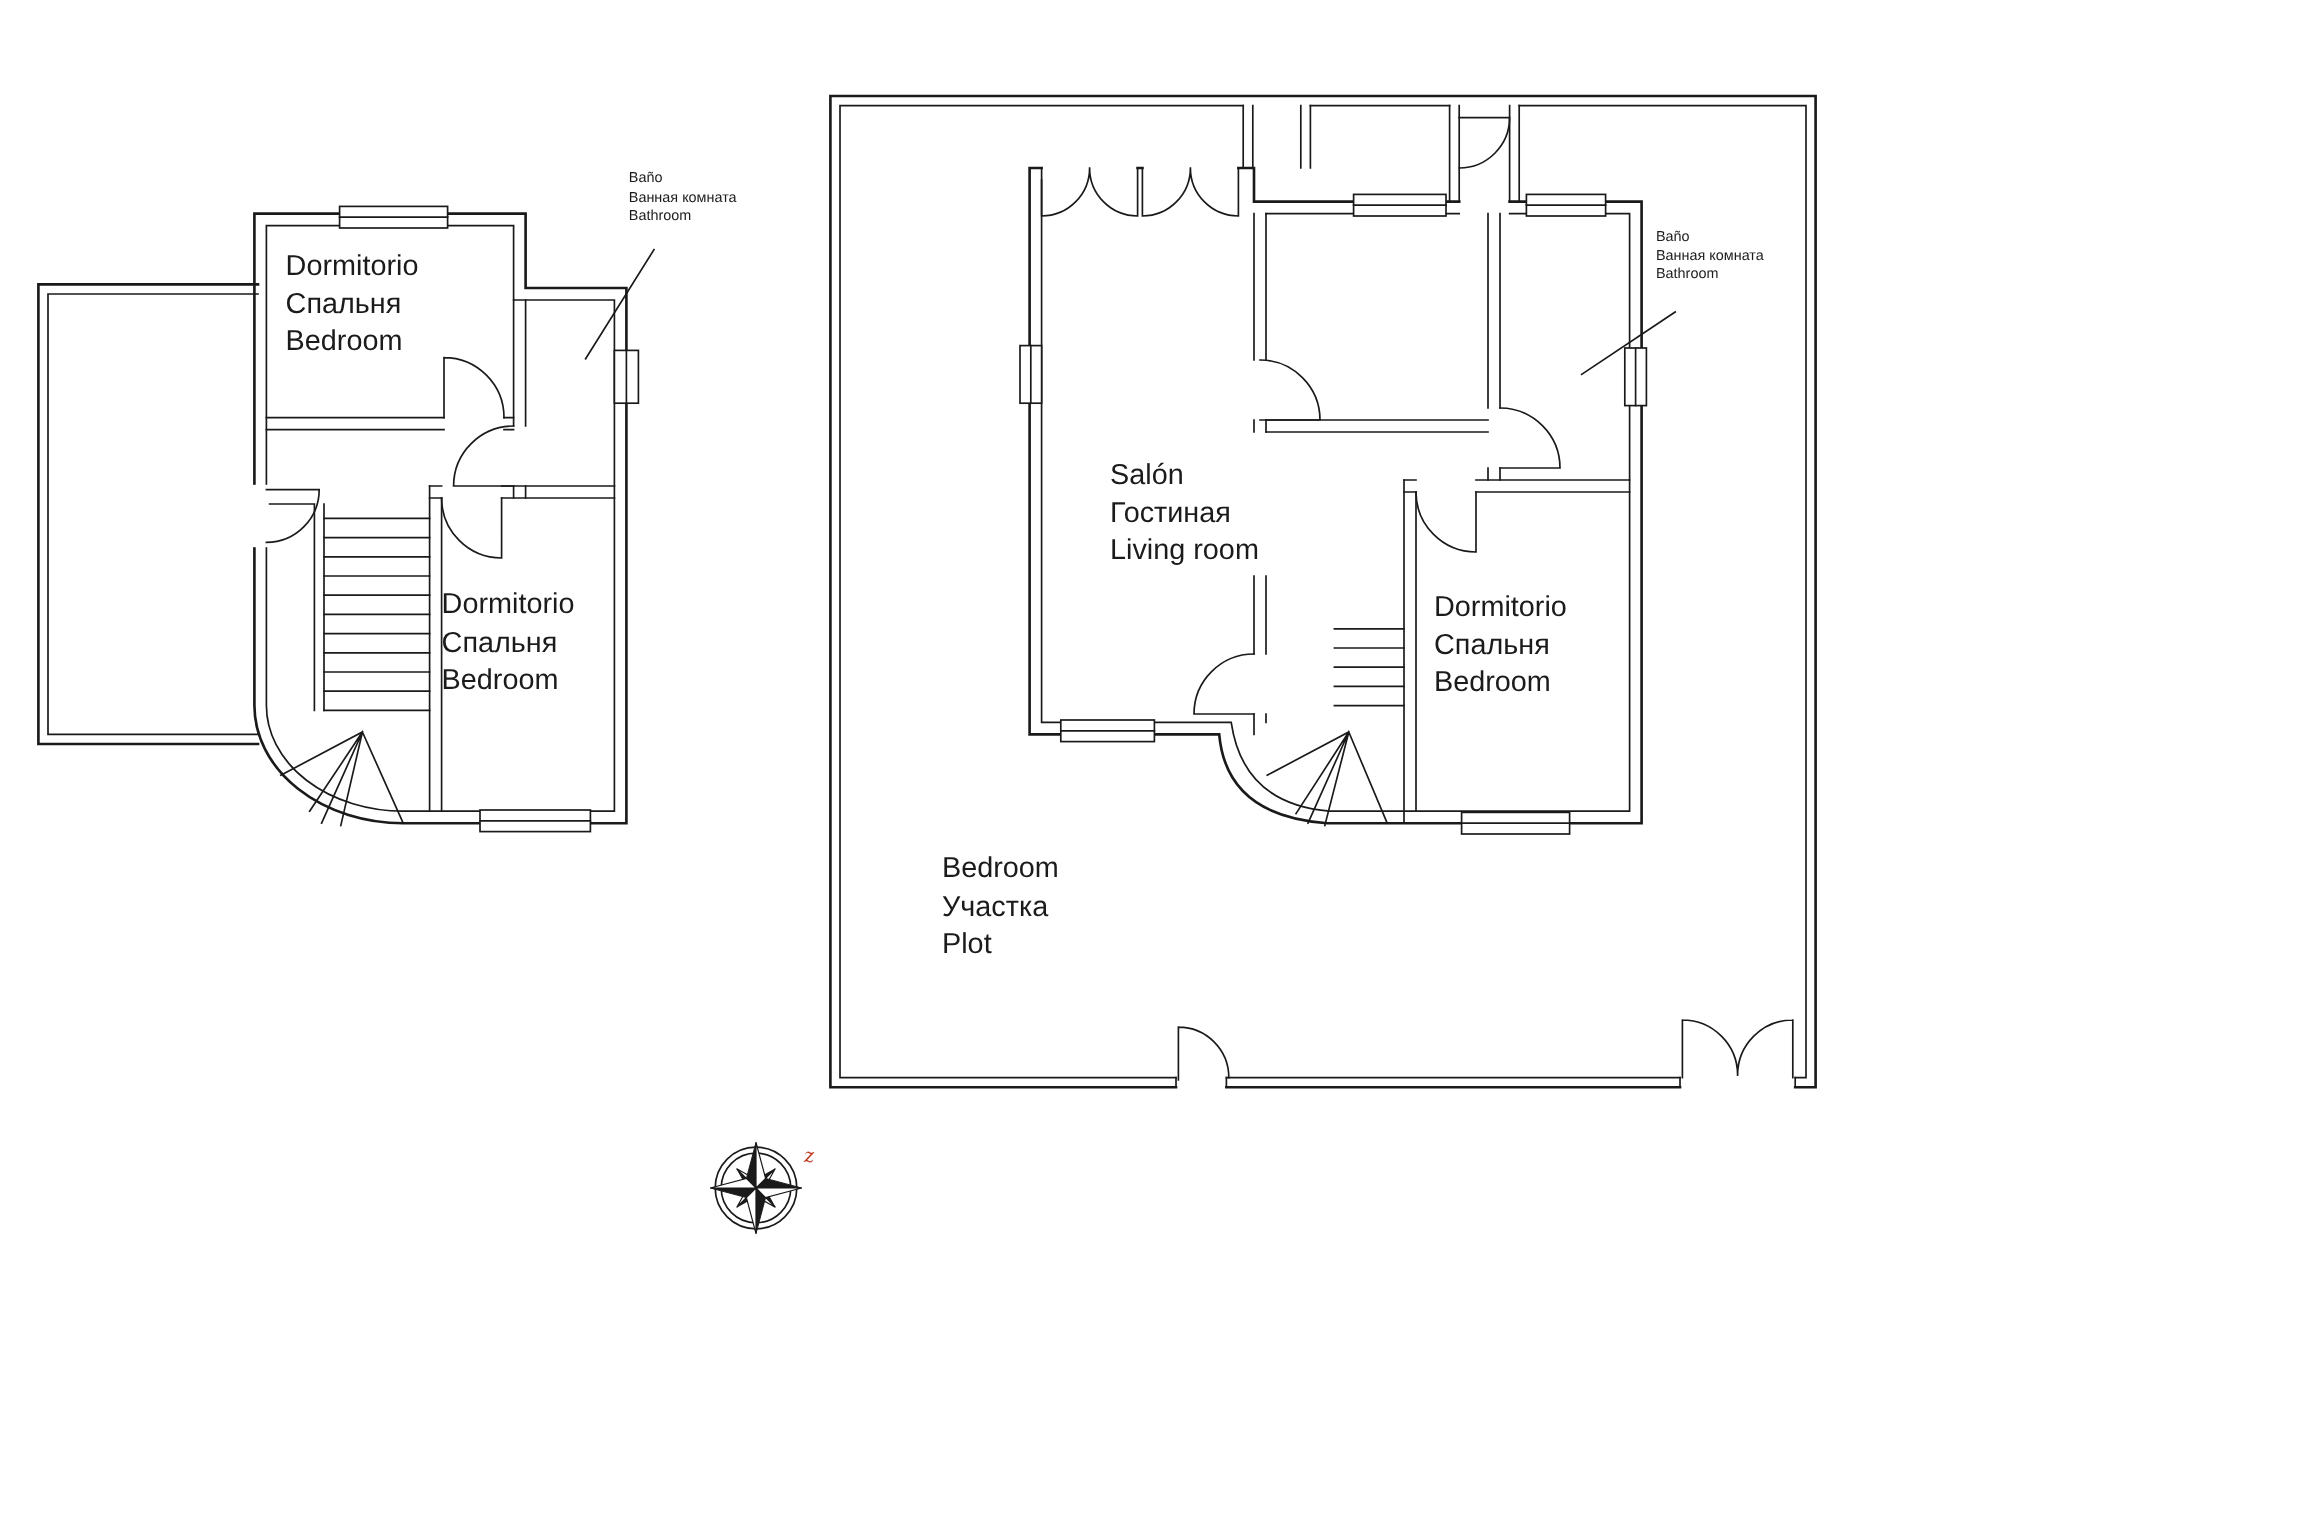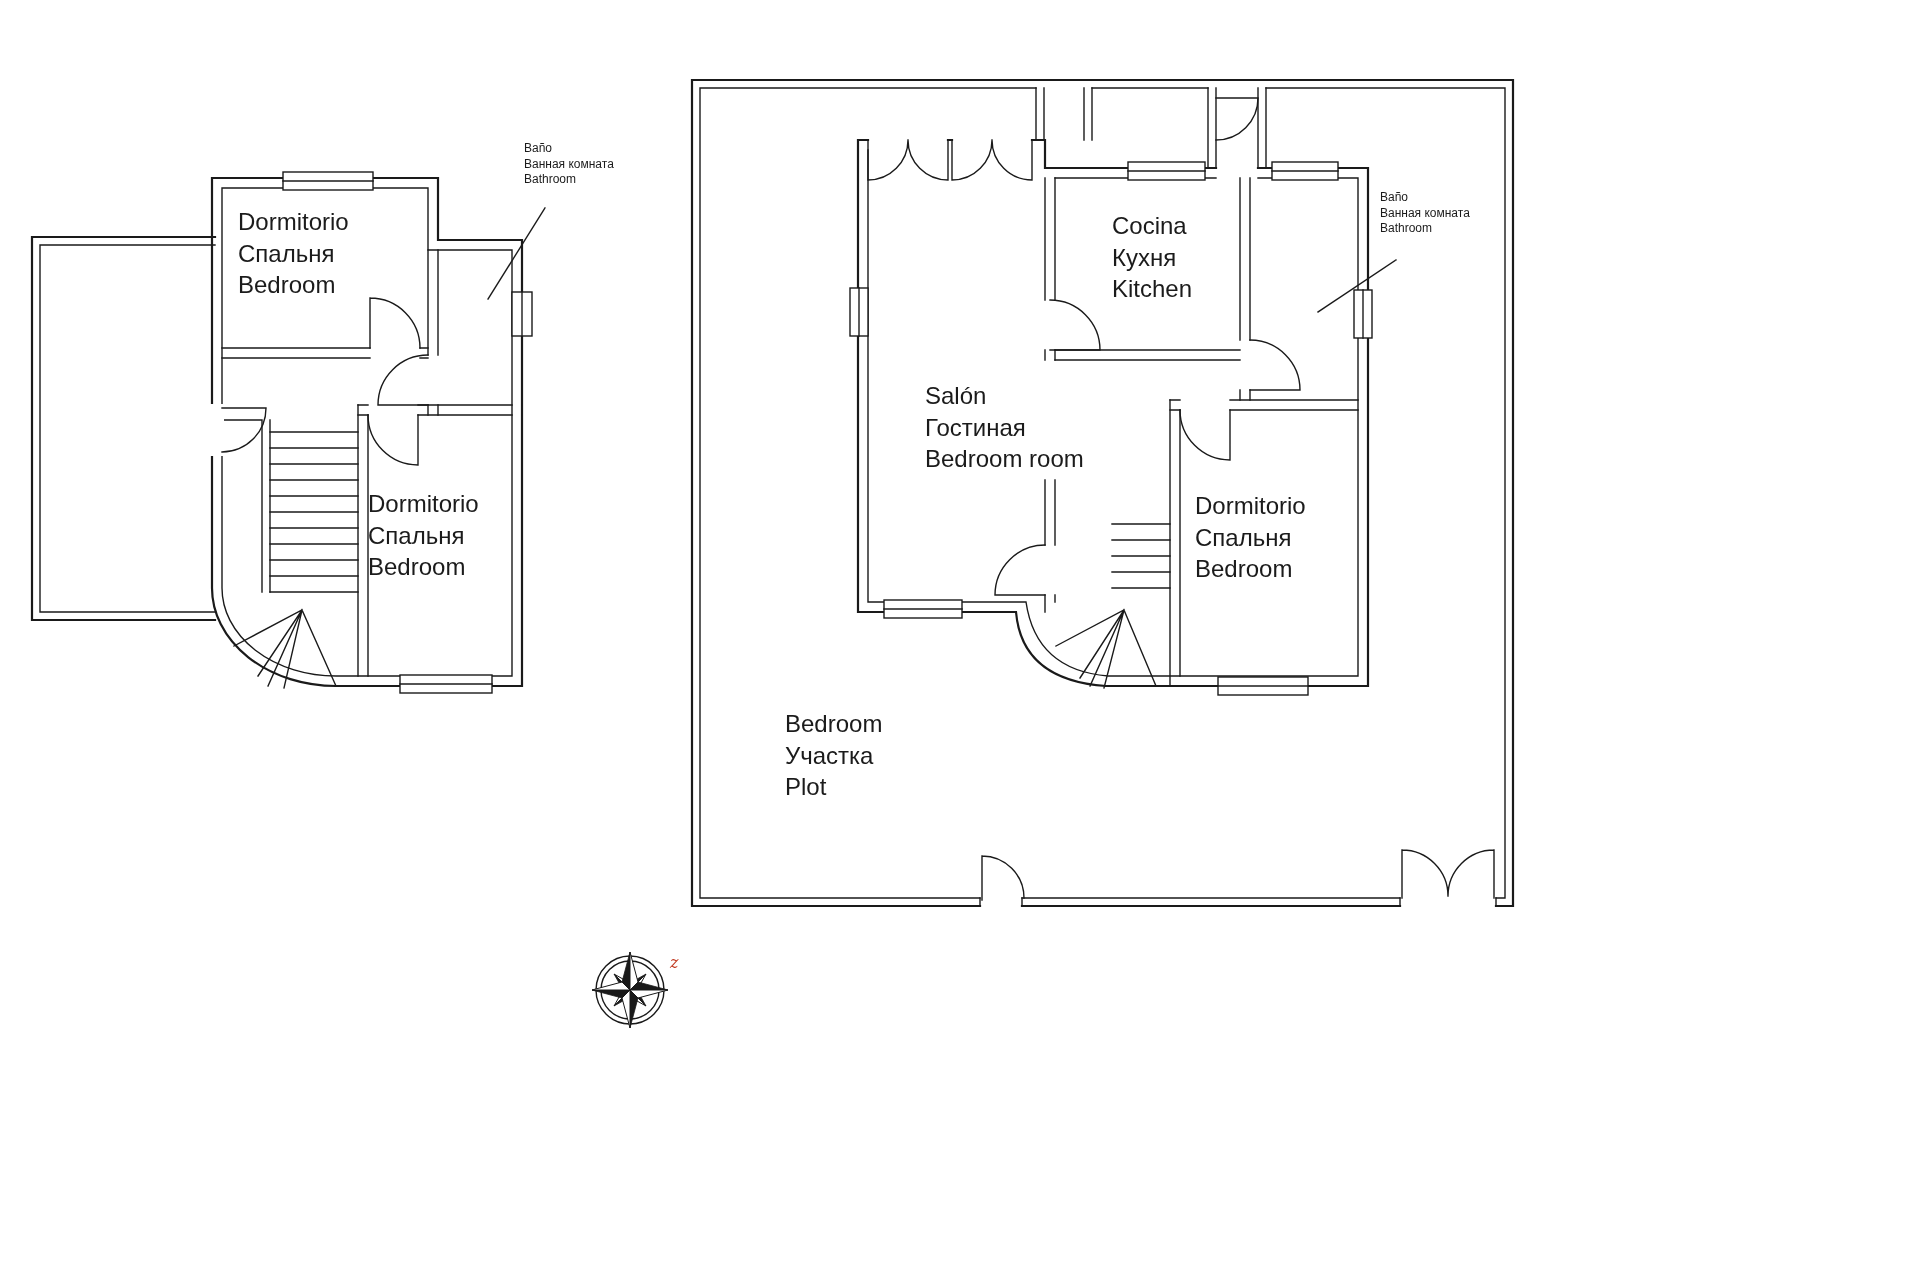--- a/index.html
+++ b/index.html
@@ -183,29 +183,26 @@
   <div class="room-label" style="left:238px;top:206px;">Dormitorio
 Спальня
 Bedroom</div>
   <div class="note-label" style="left:524px;top:141px;">Baño
 Ванная комната
 Bathroom</div>
   <div class="room-label" style="left:368px;top:488px;">Dormitorio
 Спальня
 Bedroom</div>
 
-  <div class="room-label" style="left:1112px;top:210px;">Cocina
-Кухня
-Kitchen</div>
   <div class="note-label" style="left:1380px;top:190px;">Baño
 Ванная комната
 Bathroom</div>
   <div class="room-label" style="left:925px;top:380px;">Salón
 Гостиная
-Bedroom room</div>
+Living room</div>
   <div class="room-label" style="left:1195px;top:490px;">Dormitorio
 Спальня
 Bedroom</div>
   <div class="room-label" style="left:785px;top:708px;">Bedroom
 Участка
 Plot</div>
 
 </div>
 
 </body></html>

